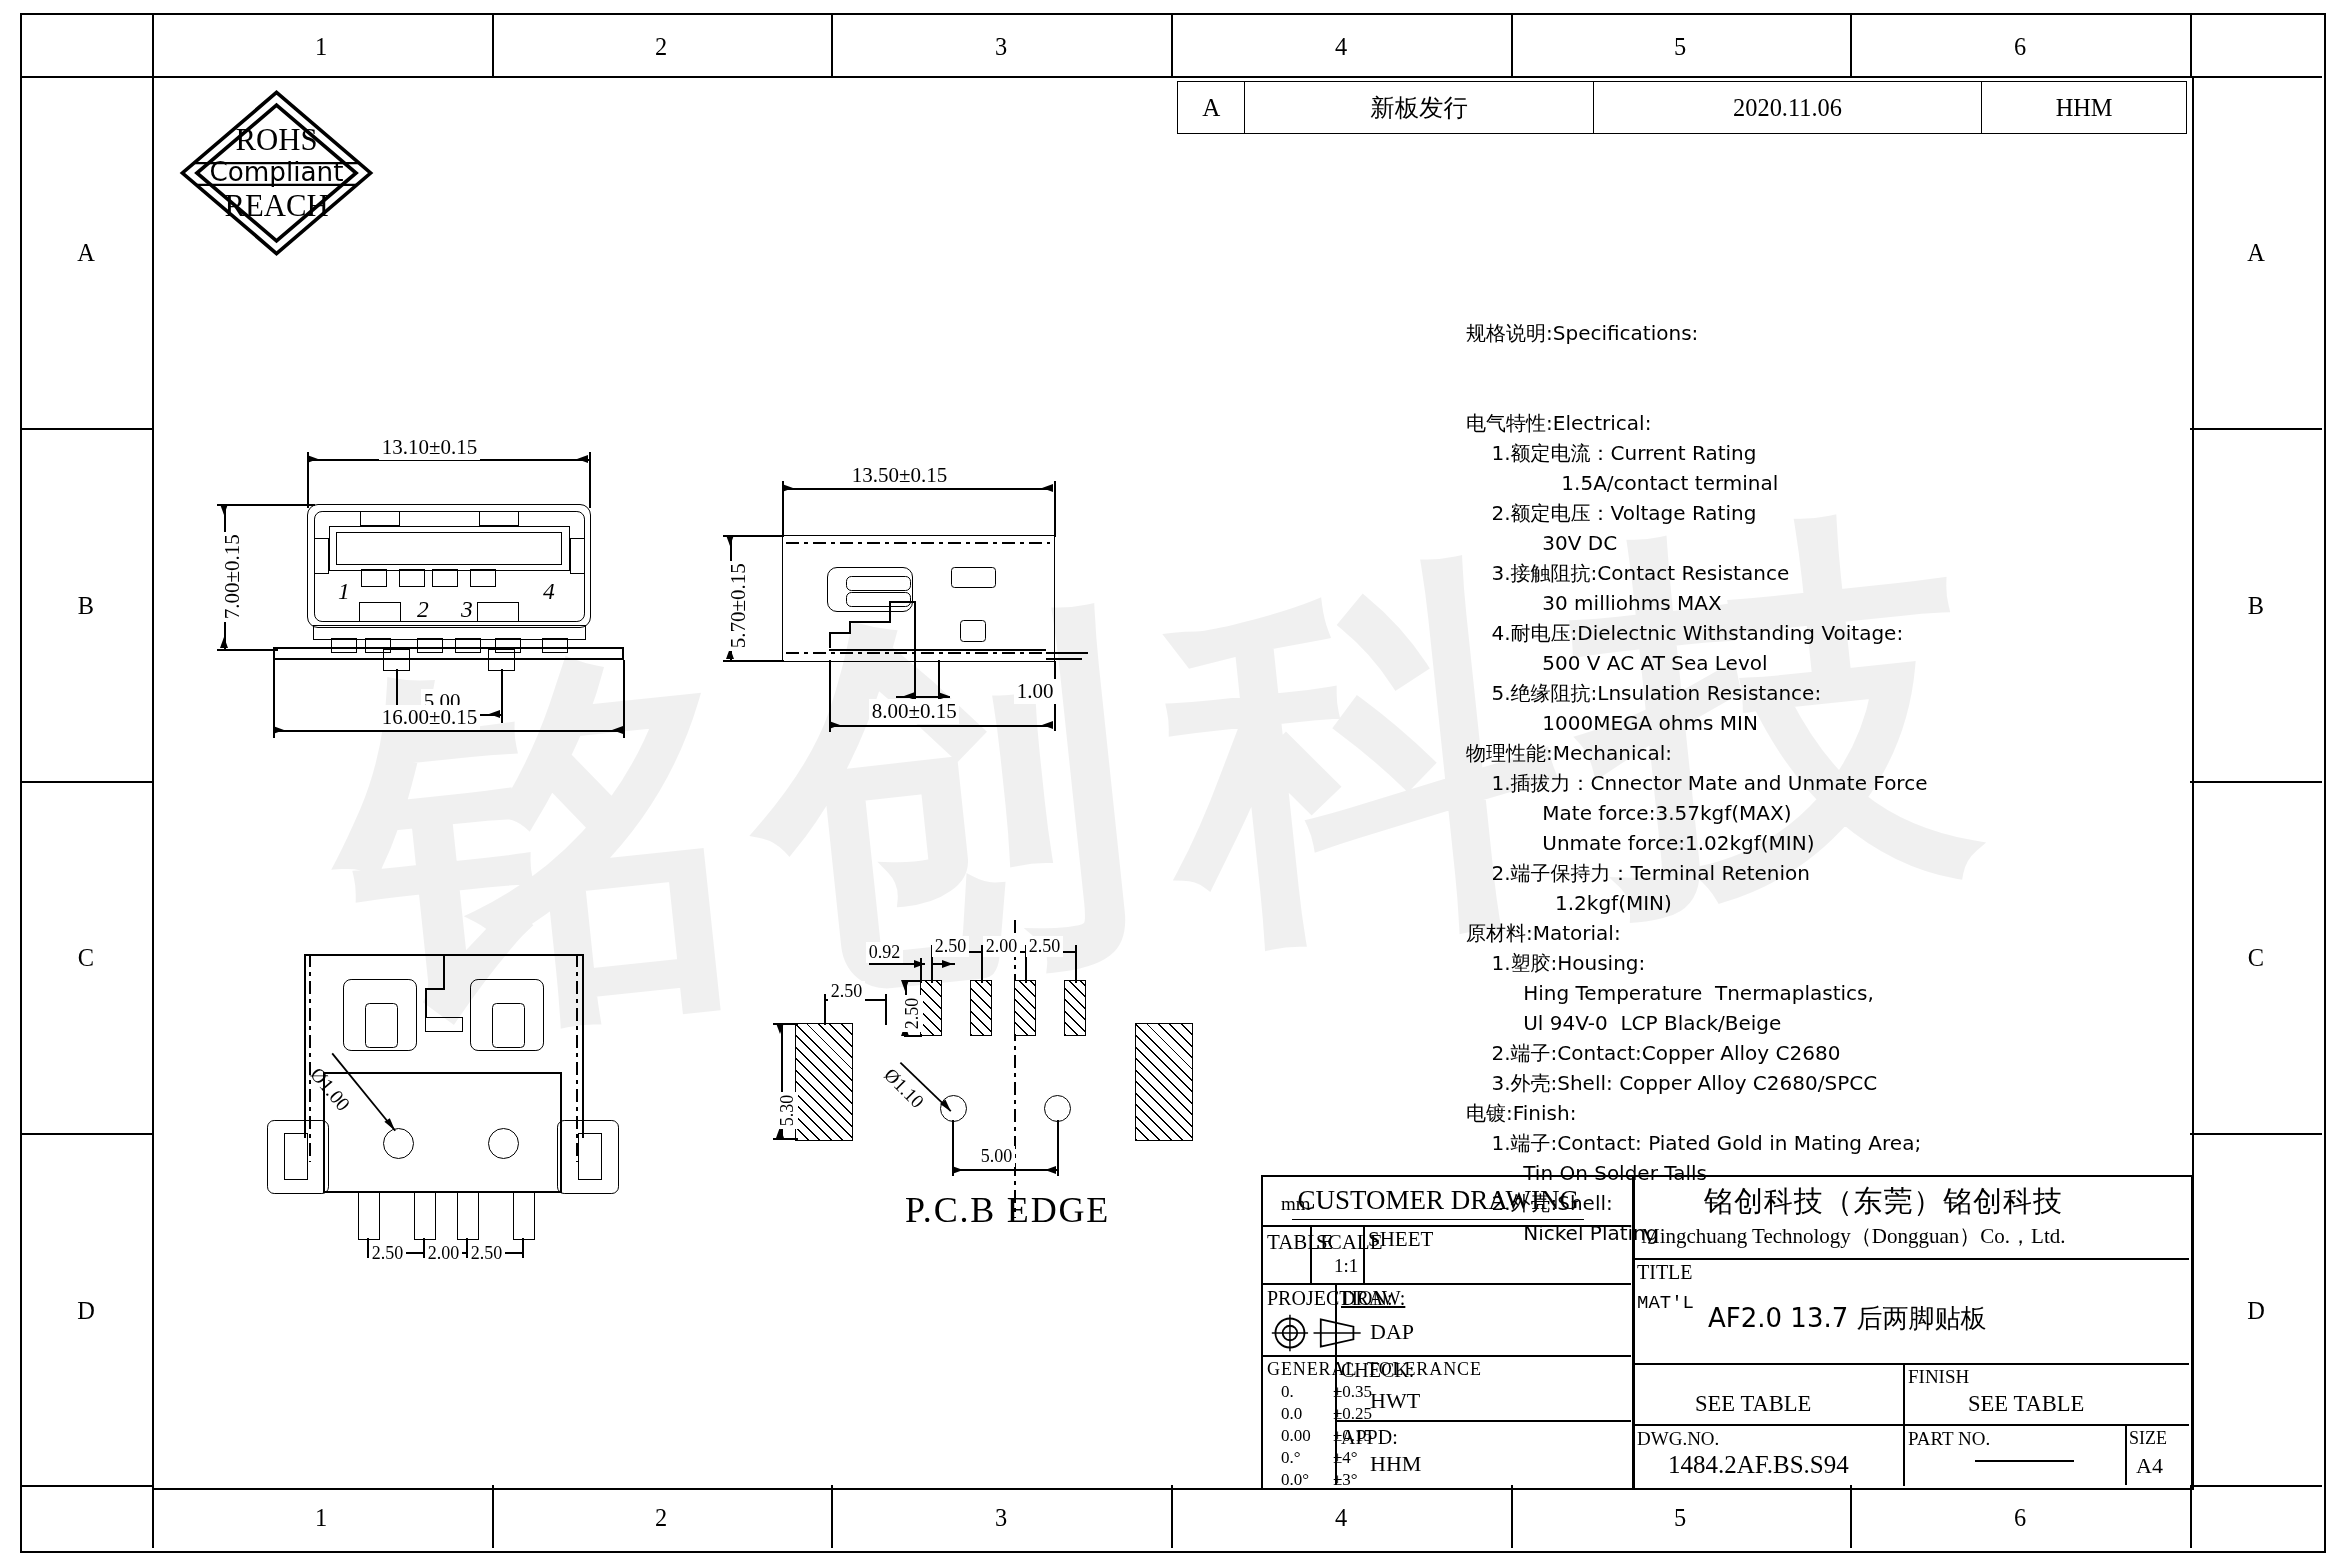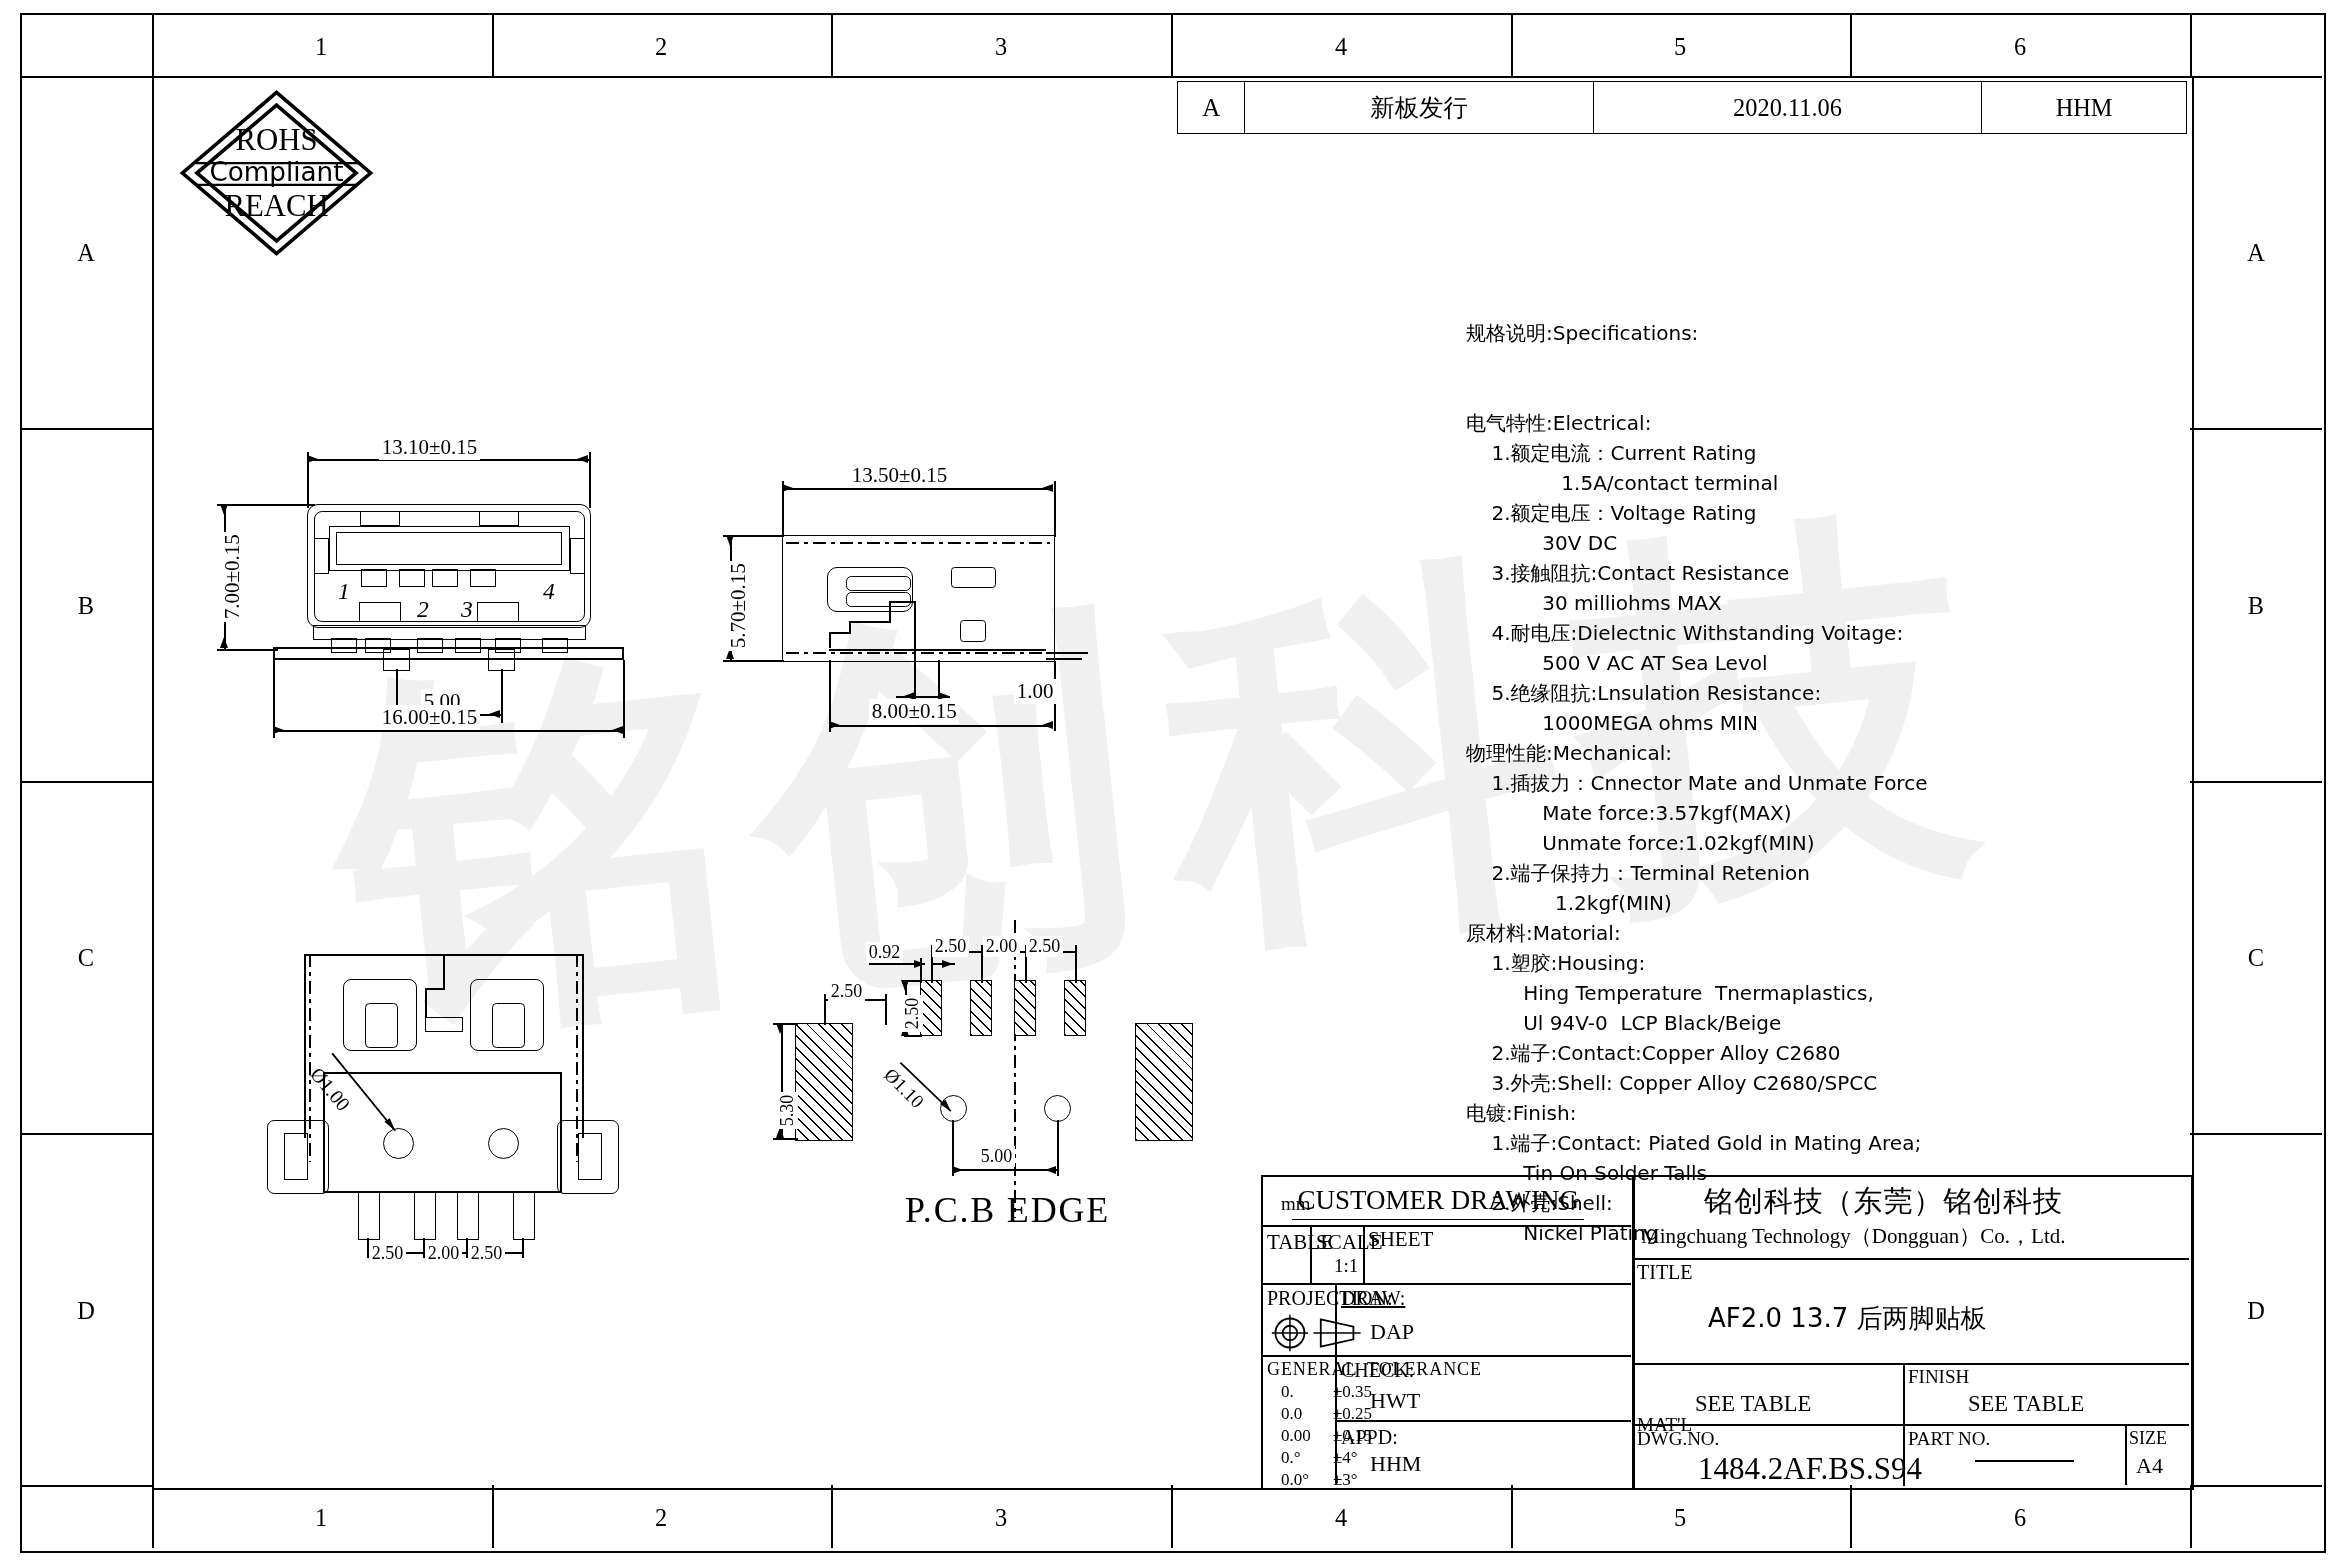--- a/index.html
+++ b/index.html
@@ -427,26 +427,26 @@
 
   <div class="ln hln" style="left:1632px;top:1258px;width:557px;"></div>
   <div class="ln hln" style="left:1632px;top:1363px;width:557px;"></div>
   <div class="ln hln" style="left:1632px;top:1424px;width:557px;"></div>
   <div class="ln vln" style="left:1903px;top:1363px;height:123px;"></div>
   <div class="ln vln" style="left:2125px;top:1424px;height:61px;"></div>
 
   <div class="t" style="left:1637px;top:1261px;font-size:20px;">TITLE</div>
   <div class="t cn" style="left:1708px;top:1301px;font-size:26px;">AF2.0 13.7 后两脚贴板</div>
 
-  <div class="t" style="left:1637px;top:1414px;font-size:19px;">MAT'L</div>
+  <div class="t" style="left:1637px;top:1292px;font-size:19px;font-family:Liberation Mono, monospace;">MAT'L</div>
   <div class="t" style="left:1695px;top:1391px;font-size:22.6px;">SEE TABLE</div>
   <div class="t" style="left:1908px;top:1366px;font-size:19px;">FINISH</div>
   <div class="t" style="left:1968px;top:1391px;font-size:22.6px;">SEE TABLE</div>
 
   <div class="t" style="left:1637px;top:1428px;font-size:19px;">DWG.NO.</div>
-  <div class="t" style="left:1668px;top:1451px;font-size:31px;margin-left:30px;">1484.2AF.BS.S94</div>
+  <div class="t" style="left:1668px;top:1451px;font-size:25px;">1484.2AF.BS.S94</div>
   <div class="t" style="left:1908px;top:1428px;font-size:19px;">PART NO.</div>
   <div class="ln hln" style="left:1975px;top:1460px;width:99px;"></div>
   <div class="t" style="left:2129px;top:1428px;font-size:18px;">SIZE</div>
   <div class="t" style="left:2136px;top:1453px;font-size:22px;">A4</div>
 
 </div>
 
 
 </body></html>

